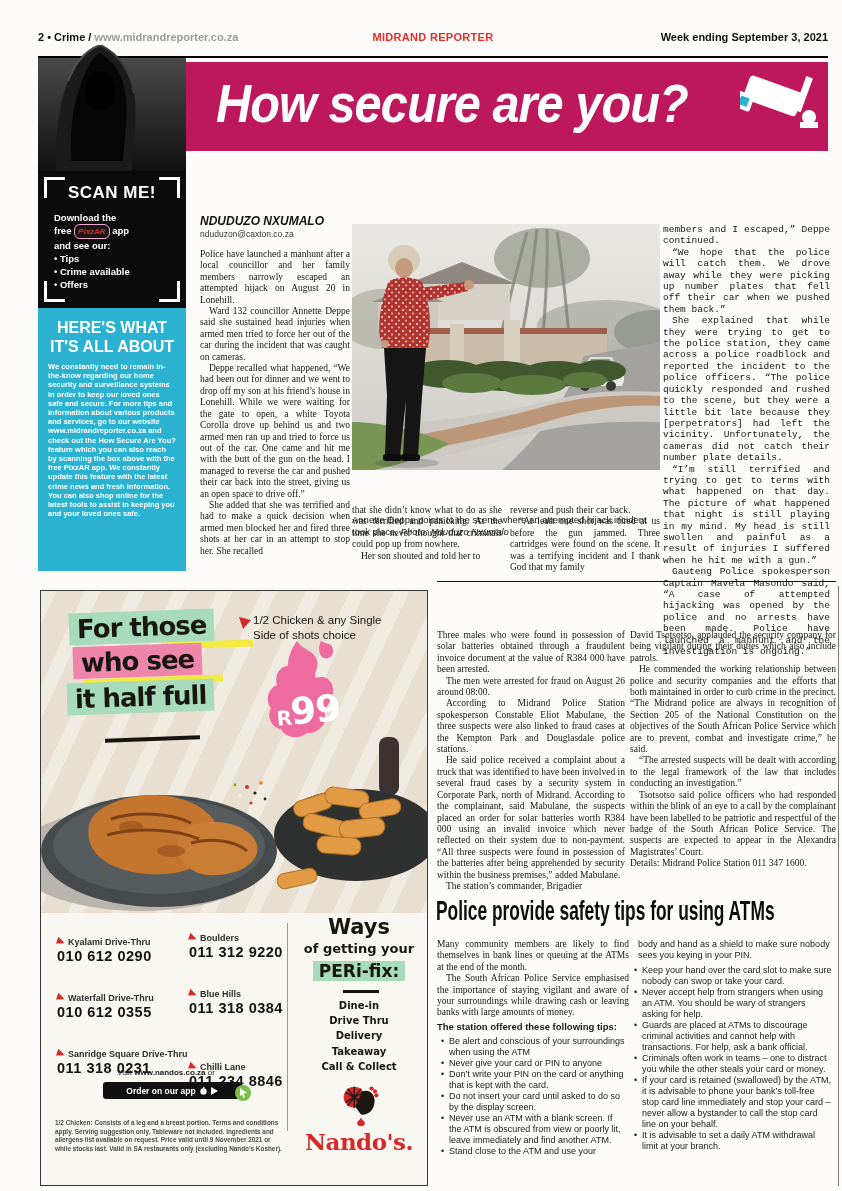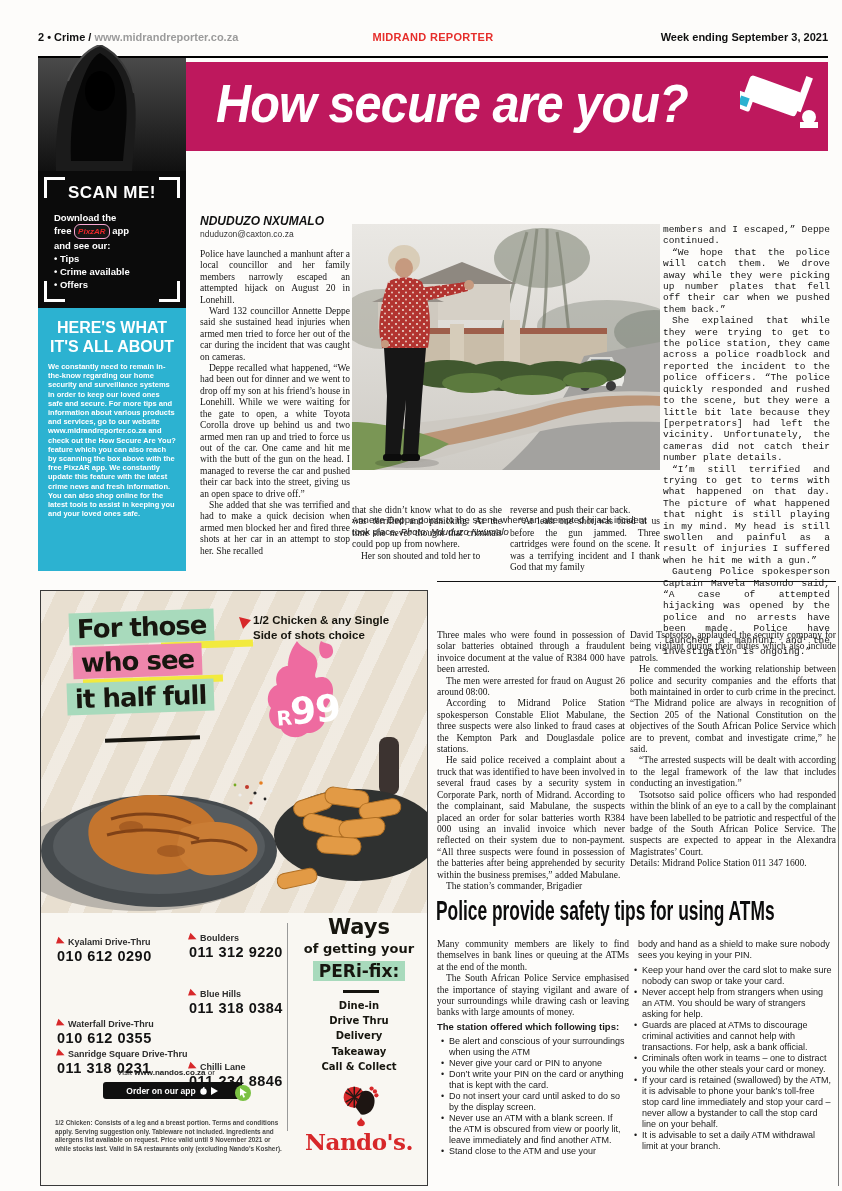--- a/index.html
+++ b/index.html
@@ -72,21 +72,21 @@
       background:#e8dfd0;overflow:hidden;}
   #ad .paper{position:absolute;inset:0;
       background:repeating-linear-gradient(115deg,rgba(255,255,255,.38) 0 14px,rgba(255,255,255,0) 14px 40px);}
   #ad .white{position:absolute;left:0;right:0;top:322px;bottom:0;background:#f9f7f2;}
   .slog{position:absolute;font-family:"DejaVu Sans",sans-serif;font-weight:bold;font-size:26px;color:#17160f;
         padding:0 8px;line-height:32px;letter-spacing:-1px;}
   .hl-mint{background:#a8dabc;}
   .hl-pink{background:#ee86ac;}
   .ybar{position:absolute;background:#f2ea3e;height:7px;}
   #slog-under{position:absolute;left:64px;top:146px;width:95px;height:4px;background:#15140f;transform:rotate(-2deg);}
-  #offer{position:absolute;left:212px;top:22px;width:158px;font-size:11.5px;font-weight:bold;line-height:14.5px;color:#17160f;}
+  #offer{position:absolute;left:212px;top:22px;width:158px;font-size:11.5px;font-weight:normal;line-height:14.5px;color:#17160f;}
   #offer-tri{position:absolute;left:198px;top:26px;}
   #flame{position:absolute;left:222px;top:46px;}
   #price{position:absolute;left:235px;top:98px;color:#fff;font-weight:bold;transform:rotate(-5deg);
          font-family:"DejaVu Sans",sans-serif;letter-spacing:-1px;}
   #price .cur{font-size:20px;}
   #price .amt{font-size:37px;}
   #food{position:absolute;left:0;top:140px;}
   .loc{position:absolute;width:132px;}
   .loc .nm{font-size:9px;font-weight:bold;color:#2e2e2e;position:relative;padding-left:11px;}
   .loc .nm .tri{position:absolute;left:0;top:1px;width:0;height:0;border-top:3px solid transparent;
@@ -304,21 +304,21 @@
 
   <div id="a3-head" class="headline">
     <span class="cond" style="transform:scaleX(.62);">Police provide safety tips for using ATMs</span>
   </div>
   <div id="a3-c1">
     <div class="serifcol">
       <p>Many community members are likely to find themselves in bank lines or queuing at the ATMs at the end of the month.</p>
       <p class="ind">The South African Police Service emphasised the importance of staying vigilant and aware of your surroundings while drawing cash or leaving banks with large amounts of money.</p>
     </div>
     <div class="tips">
-      <div class="lead">The station offered which following tips:</div>
+      <div class="lead">The station offered these following tips:</div>
       <ul>
         <li>Be alert and conscious of your surroundings when using the ATM</li>
         <li>Never give your card or PIN to anyone</li>
         <li>Don’t write your PIN on the card or anything that is kept with the card.</li>
         <li>Do not insert your card until asked to do so by the display screen.</li>
         <li>Never use an ATM with a blank screen. If the ATM is obscured from view or poorly lit, leave immediately and find another ATM.</li>
         <li>Stand close to the ATM and use your</li>
       </ul>
     </div>
   </div>
@@ -399,21 +399,21 @@
     <div class="white"></div>
 
     <div class="loc" style="left:16px;top:346px;">
       <div class="nm"><span class="tri"></span><span>Kyalami Drive-Thru</span></div>
       <div class="ph">010 612 0290</div>
     </div>
     <div class="loc" style="left:148px;top:342px;">
       <div class="nm"><span class="tri"></span><span>Boulders</span></div>
       <div class="ph">011 312 9220</div>
     </div>
-    <div class="loc" style="left:16px;top:402px;margin-top:26px;">
+    <div class="loc" style="left:16px;top:402px;">
       <div class="nm"><span class="tri"></span><span>Waterfall Drive-Thru</span></div>
       <div class="ph">010 612 0355</div>
     </div>
     <div class="loc" style="left:148px;top:398px;">
       <div class="nm"><span class="tri"></span><span>Blue Hills</span></div>
       <div class="ph">011 318 0384</div>
     </div>
     <div class="loc" style="left:16px;top:458px;">
       <div class="nm"><span class="tri"></span><span>Sanridge Square Drive-Thru</span></div>
       <div class="ph">011 318 0231</div>

